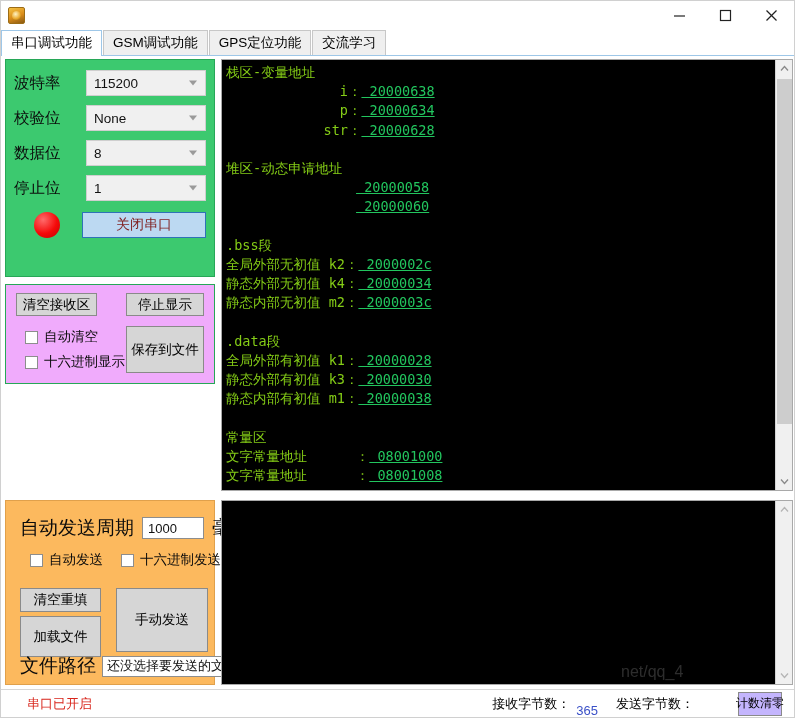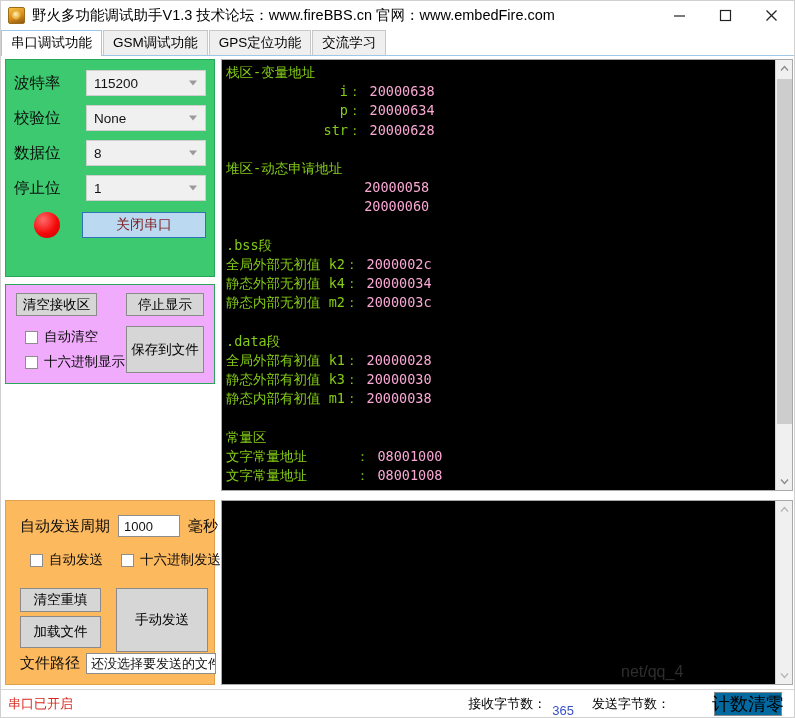--- a/index.html
+++ b/index.html
@@ -131,30 +131,30 @@
   #chk-hexshow   { left: 19px; top: 68px; justify-content: flex-end; }
 
   
   #panel-send {
     position: absolute; left: 4px; top: 499px; width: 210px; height: 185px;
     background: #fcb95e; border: 1px solid #e0a04b;
   }
   #auto-period-row {
     position: absolute; left: 14px; top: 14px; display: flex; align-items: center;
   }
-  .lbl-or { font-size: 15px; color: #0b0b0b; white-space: nowrap; font-family: Liberation Serif, serif; }
+  .lbl-or { font-size: 19px; color: #0b0b0b; white-space: nowrap; font-family: Liberation Serif, serif; }
   #auto-period-input {
     width: 62px; height: 22px; background: #ffffff; border: 1px solid #8d8d8d;
     margin: 0 8px; padding-left: 5px; font-size: 13px; color: #111;
     display: flex; align-items: center;
   }
   #chk-autosend { left: 24px; top: 50px; }
   #chk-hexsend  { left: 115px; top: 50px; }
   #clear-refill-btn { position: absolute; left: 14px; top: 87px; width: 81px; height: 24px; }
-  #load-file-btn    { position: absolute; left: 14px; top: 115px; width: 81px; height: 32px; }
+  #load-file-btn    { position: absolute; left: 14px; top: 115px; width: 81px; height: 41px; }
   #manual-send-btn  { position: absolute; left: 110px; top: 87px; width: 92px; height: 64px; }
   #filepath-row {
     position: absolute; left: 14px; top: 152px; display: flex; align-items: center;
   }
   #filepath-input {
     width: 130px; height: 21px; background: #ffffff; border: 1px solid #8d8d8d;
     margin-left: 6px; padding-left: 4px; font-size: 13px; color: #111;
     display: flex; align-items: center; white-space: nowrap; overflow: hidden;
   }
 
@@ -166,21 +166,21 @@
   }
   #term-rx { left: 220px; top: 58px; width: 572px; height: 432px; }
   #term-tx { left: 220px; top: 499px; width: 572px; height: 185px; }
   .term-body {
     flex: 1; padding: 3px 0 0 4px; overflow: hidden;
     font-family: "DejaVu Sans Mono", "Liberation Mono", monospace;
     font-size: 13.5px; line-height: 19.2px;
     color: #ffffff; white-space: pre;
   }
   .term-line { height: 19.2px; }
-  .hex { color: #f9a8d4; }
+  .hex { color: #22c55e; text-decoration: underline; }
   .lbl-w { color: #84cc16; }
 
   
   .sb {
     width: 17px; background: #f0f0f0; border-left: 1px solid #d4d4d4;
     display: flex; flex-direction: column; align-items: center;
     position: relative; flex: none;
   }
   .sb-arrow {
     width: 17px; height: 17px; display: flex; align-items: center; justify-content: center;
@@ -190,37 +190,37 @@
   .sb-thumb {
     position: absolute; left: 1px; width: 15px; background: #cdcdcd;
   }
   #sb-rx-thumb { top: 2px; height: 345px; }
   #sb-tx-thumb { top: 0px; height: 0px; }
 
   
   #statusbar {
     position: absolute; left: 0; bottom: 0; width: 793px; height: 28px;
     background: #ffffff; border-top: 1px solid #d7d7d7;
-    display: flex; align-items: center;
+    display: flex; align-items: center; padding-left: 19px;
   }
   #status-msg {
     margin-left: 7px; font-size: 13px; color: #d8261c; white-space: nowrap;
   }
   #counters {
     margin-left: auto; display: flex; align-items: center;
     font-size: 13px; color: #000; white-space: nowrap;
   }
   #counters .cnum { color: #3a50c7; margin: 13px 14px 0 6px; }
   #rx-label { margin-left: 0; }
   #tx-label { margin-left: 4px; }
   #reset-count-btn {
-    width: 68px; height: 24px; margin-left: 24px; margin-right: 12px;
-    background: #0369a1; border: 1px solid #8a8a8a;
+    width: 44px; height: 24px; margin-left: 24px; margin-right: 12px;
+    background: #c4b5fd; border: 1px solid #8a8a8a;
     display: flex; align-items: center; justify-content: center;
-    font-size: 18px; color: #000;
+    font-size: 12px; color: #000;
   }
 
   
   #watermark {
     position: absolute; left: 540px; top: 688px;
     font-size: 17px; color: rgba(150,150,150,0.42);
     white-space: nowrap; pointer-events: none; letter-spacing: 0.5px;
   }
   #watermark2 {
     position: absolute; left: 620px; top: 662px;
@@ -228,21 +228,20 @@
     white-space: nowrap; pointer-events: none;
   }
 </style>
 </head>
 <body>
 
 <div id="app">
 
   <div id="titlebar">
     <div id="app-icon"></div>
-    <div id="title-text">野火多功能调试助手V1.3     技术论坛：www.fireBBS.cn   官网：www.embedFire.com</div>
     <div class="win-btns">
       <div class="win-btn">
         <svg width="13" height="13" viewBox="0 0 13 13">
             <line x1="1" y1="7" x2="12" y2="7" stroke="#222" stroke-width="1.2"></line>
           </svg>
       </div>
       <div class="win-btn">
         <svg width="13" height="13" viewBox="0 0 13 13">
             <rect x="1.5" y="1.5" width="10" height="10" fill="none" stroke="#222" stroke-width="1.2"></rect>
           </svg>

